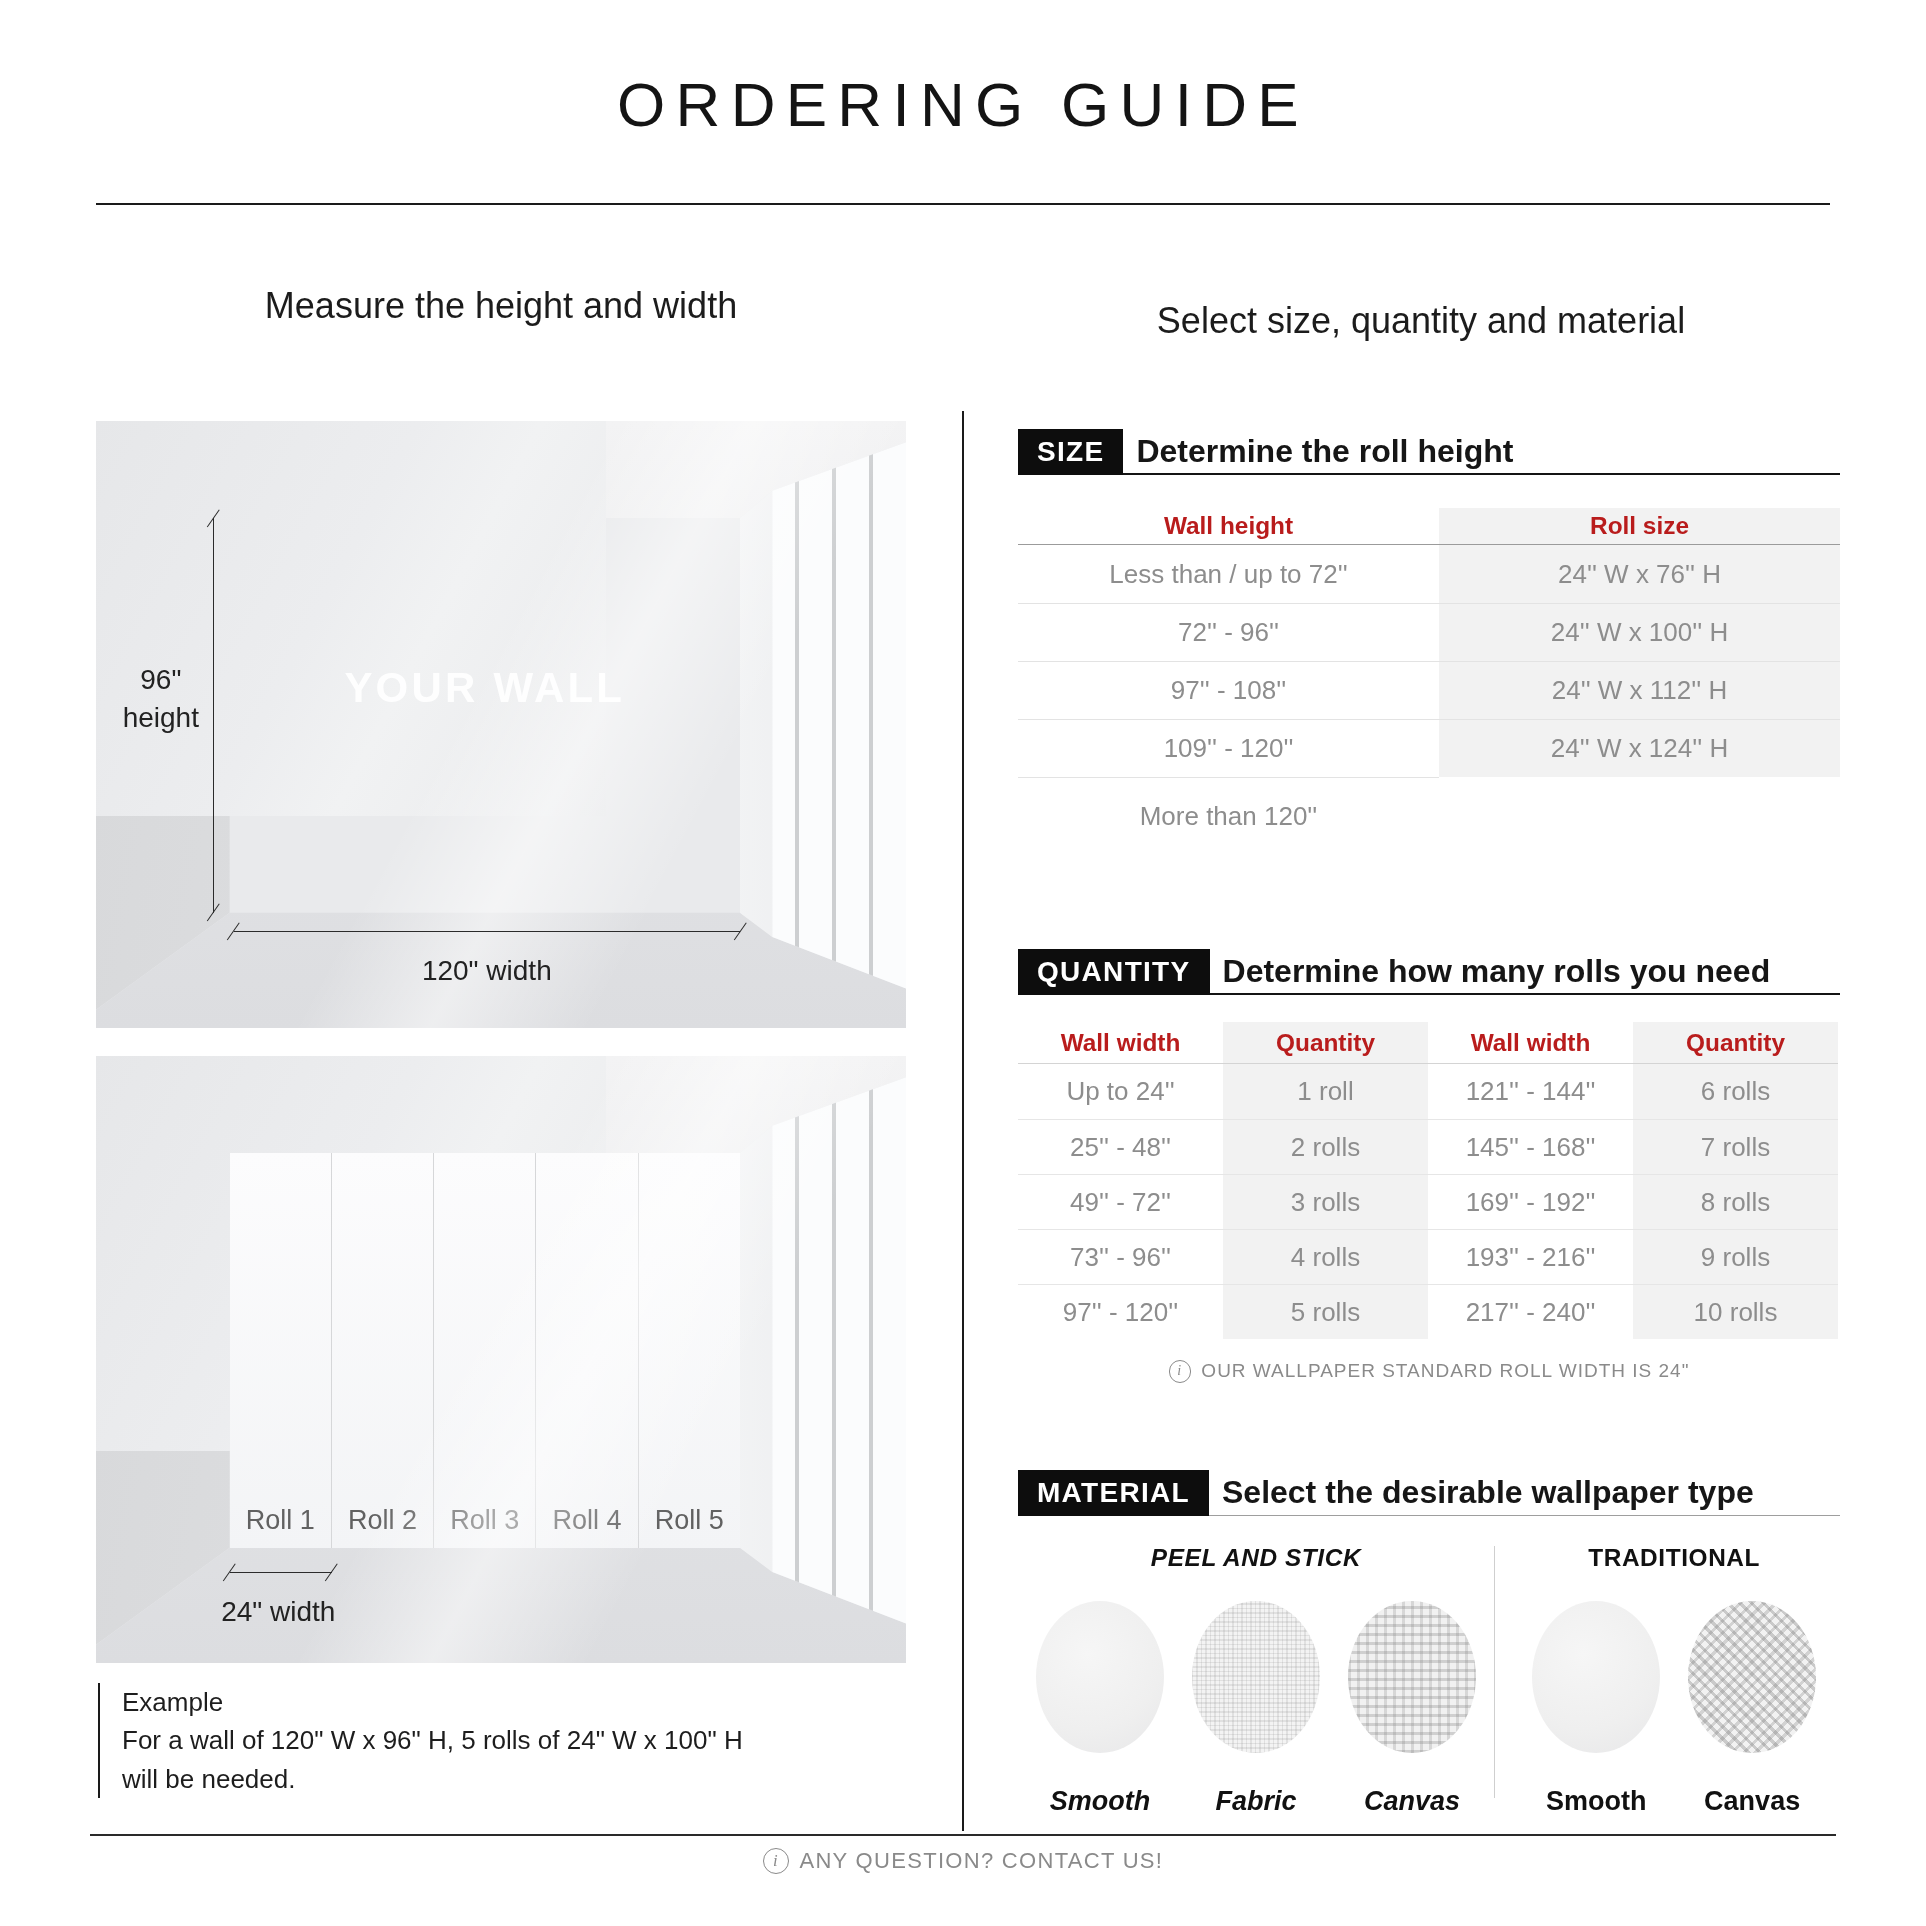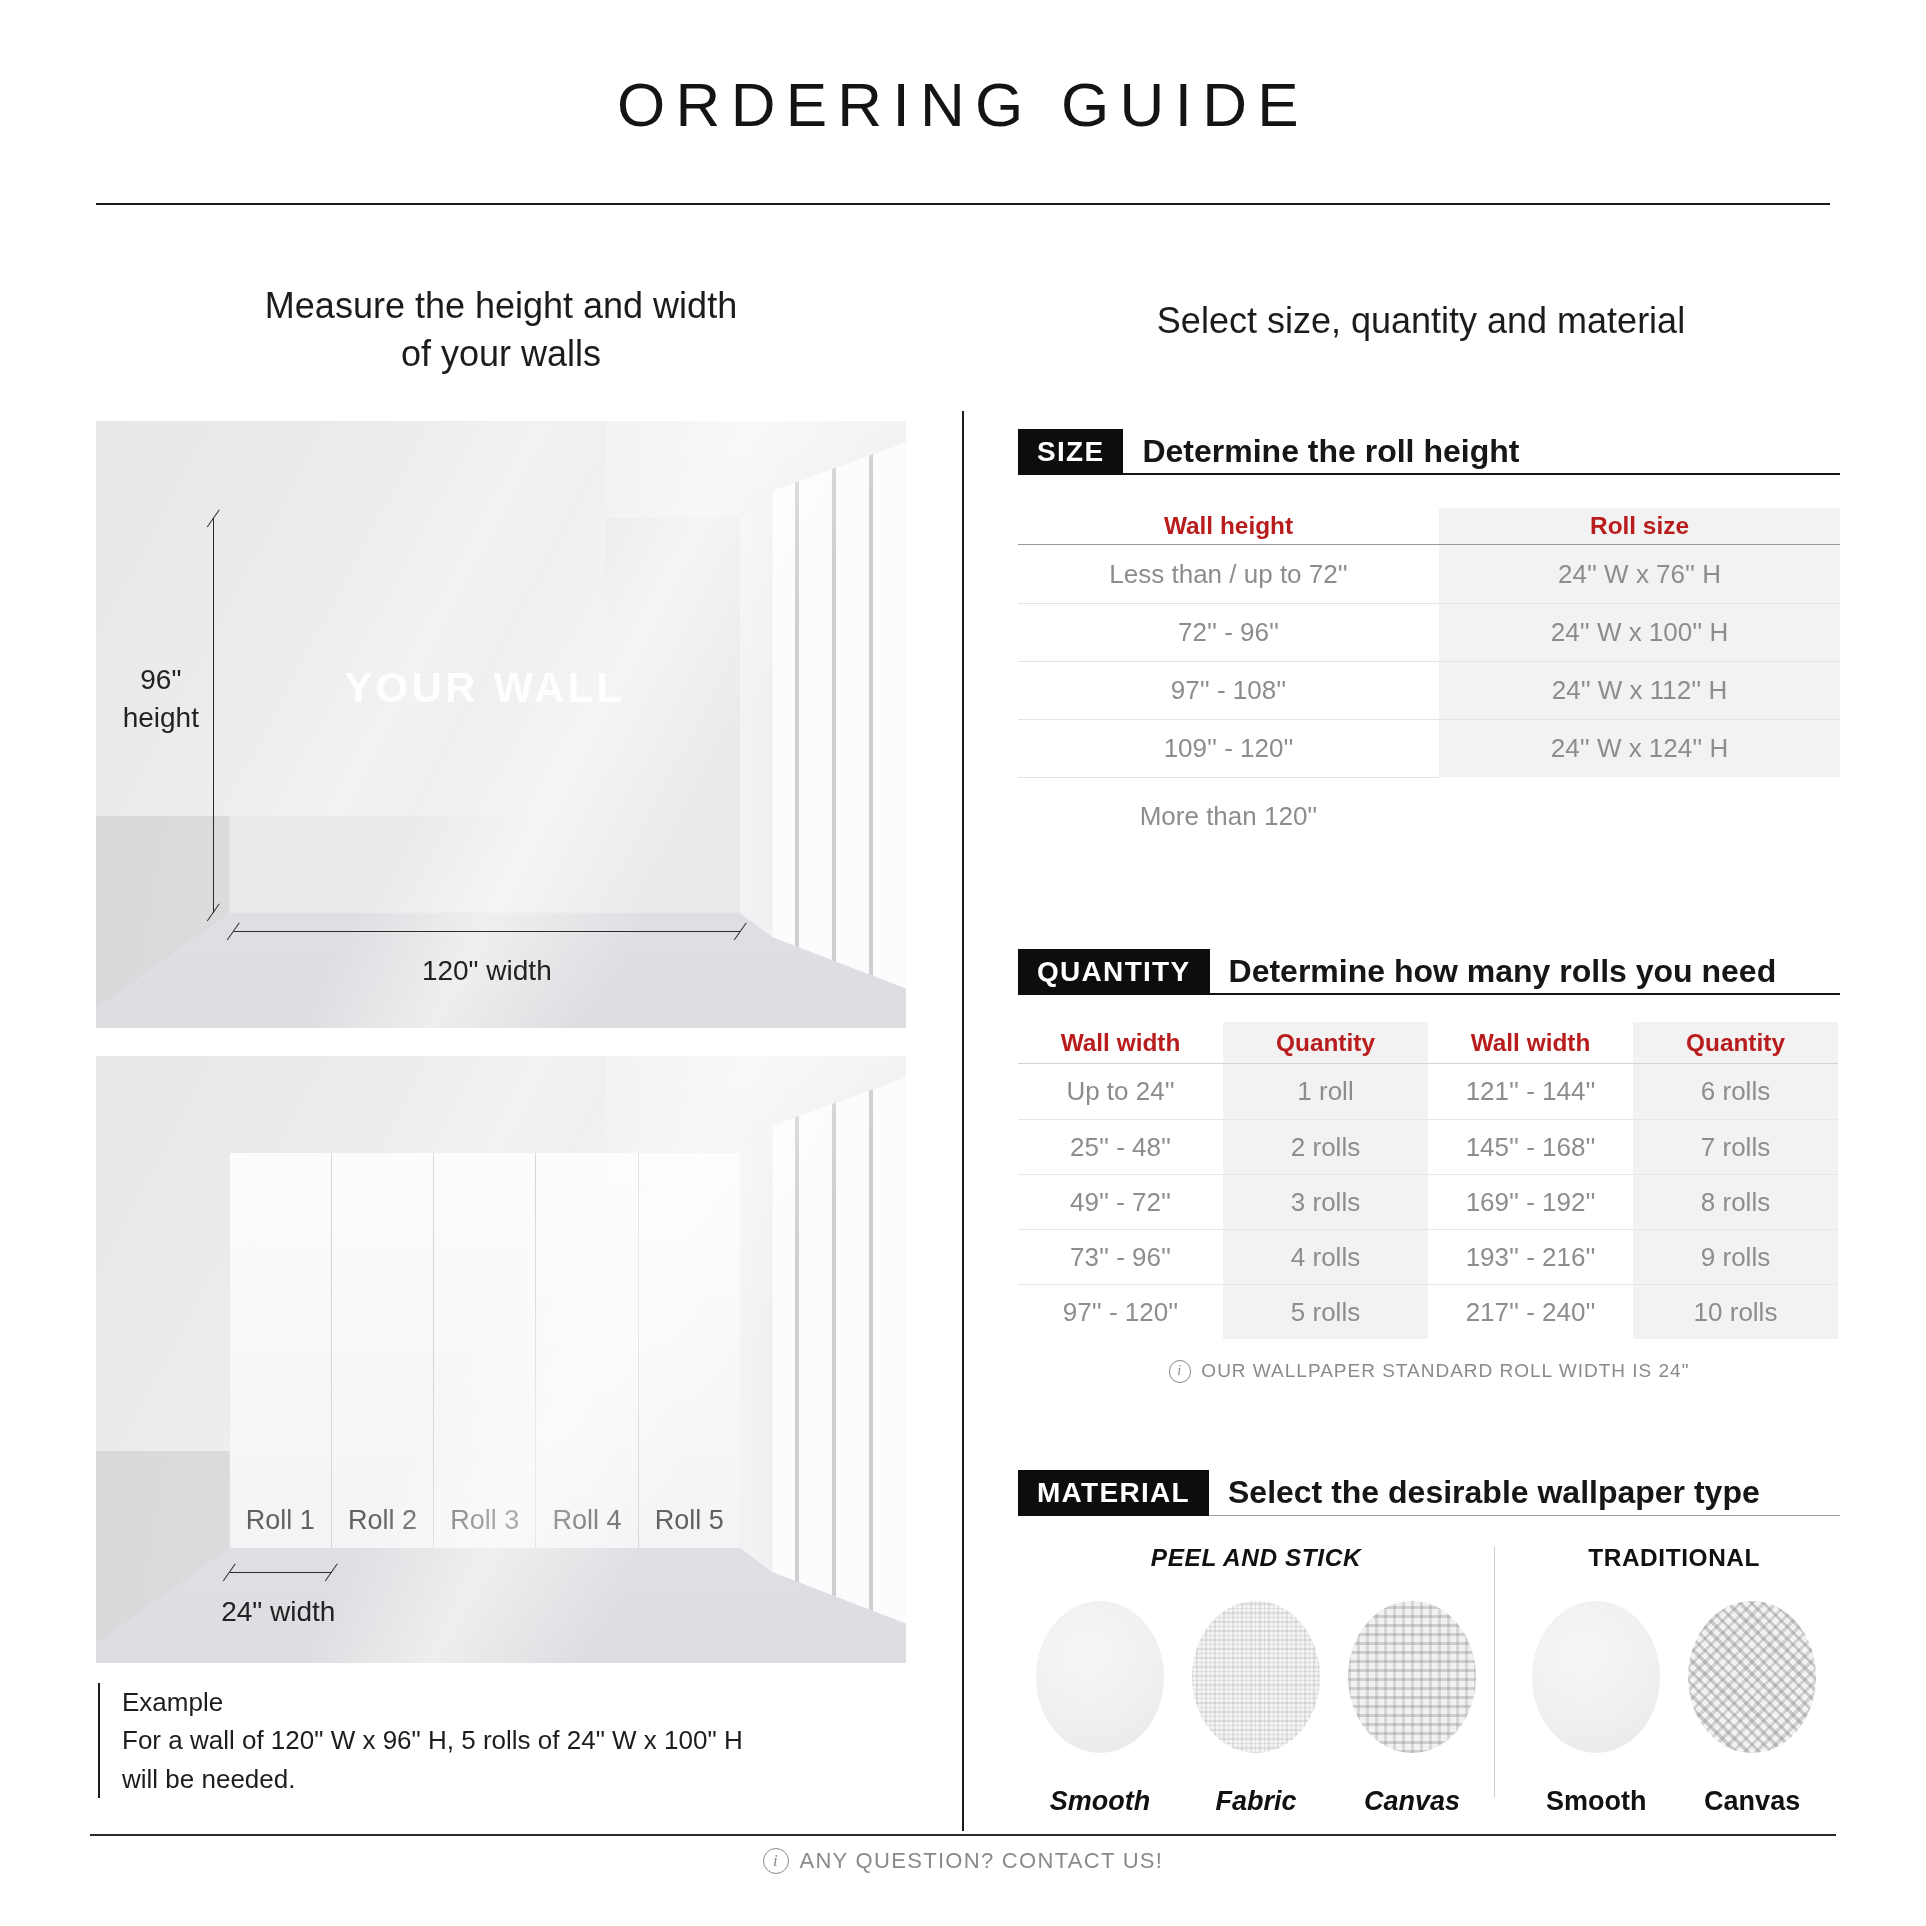--- a/index.html
+++ b/index.html
@@ -66,21 +66,21 @@
     font-size:27px;color:#616161;}
 
   
   .example{position:absolute;left:98px;top:1683px;width:835px;
     border-left:2.6px solid #1a1a1a;padding-left:22px;font-size:26px;line-height:1.48;color:#1d1d1d;}
 
   
   .sec-head{position:absolute;left:1018px;width:822px;display:flex;align-items:stretch;height:46px;font-weight:bold;}
   .sec-head .badge{background:#0d0d0d;color:#ffffff;font-size:28px;letter-spacing:1.3px;
     display:flex;align-items:center;padding:0 19px;}
-  .sec-head .sec-title{flex:1;display:flex;align-items:center;padding-left:19px;
+  .sec-head .sec-title{flex:1;display:flex;align-items:center;padding-left:13px;
     font-size:32px;color:#161616;border-bottom:2.6px solid #141414;}
   .sec-head.material .sec-title{border-bottom:1.9px solid #9e9e9e;}
   .sec-head.size{top:429px;}
   .sec-head.quantity{top:949px;}
   .sec-head.material{top:1470px;}
 
   
   .size-table{position:absolute;left:1018px;top:508px;width:822px;display:grid;
     grid-template-columns:421px 401px;grid-template-rows:37px 58px 58px 58px 58px 77px;}
   .cell{display:flex;align-items:center;justify-content:center;text-align:center;
@@ -128,21 +128,20 @@
 </head>
 <body>
 
 <div class="page">
 
   <div class="title">ORDERING GUIDE</div>
   <div class="top-rule"></div>
 
   <div class="col-heading left">
     <div>Measure the height and width</div>
-    <div>of your walls</div>
   </div>
 
   <div class="col-heading right">Select size, quantity and material</div>
 
   <div class="v-divider"></div>
 
   <div class="room one">
     <div class="ceiling"></div>
     <div class="leftwall"></div>
     <div class="floorpane"></div>

